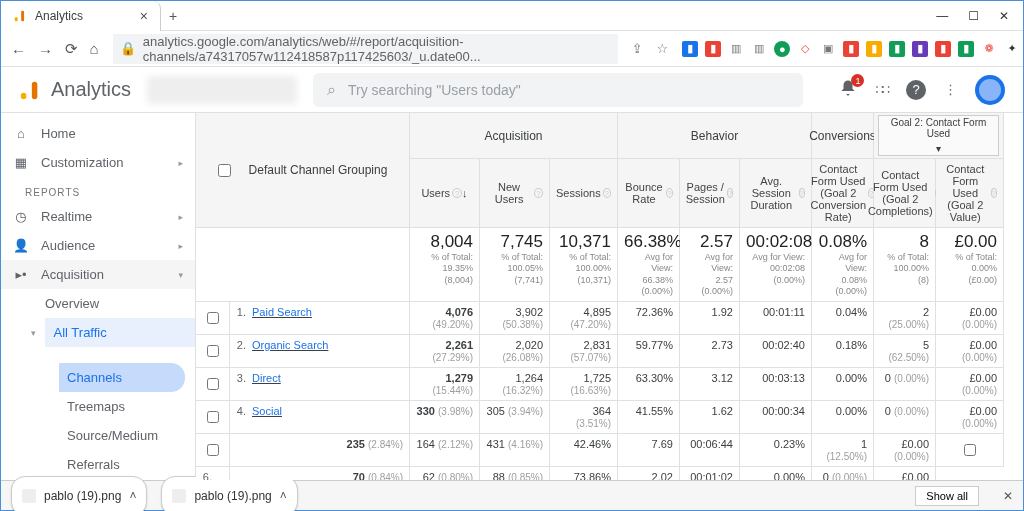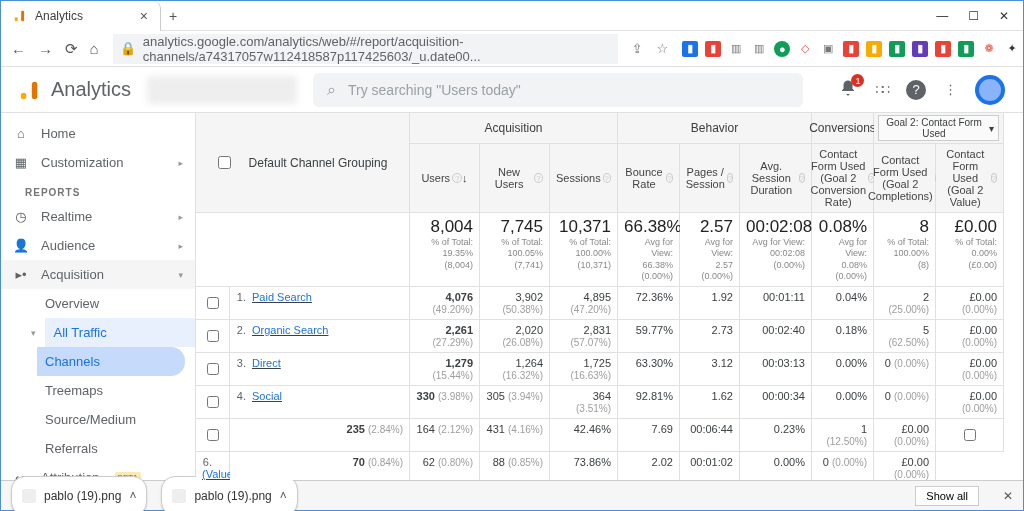--- a/index.html
+++ b/index.html
@@ -26,26 +26,26 @@
 .header-right { margin-left: auto; display: flex; gap: 18px; align-items: center; }
 .bell { position: relative; color: #5f6368; }
 .badge { position: absolute; top: -5px; right: -7px; background: #d93025; color: #fff; border-radius: 50%; width: 13px; height: 13px; font-size: 9px; display: flex; align-items: center; justify-content: center; }
 .avatar { width: 30px; height: 30px; border-radius: 50%; background: #1a73e8; display:flex; align-items:center; justify-content:center;}
 .avatar-inner{width:22px;height:22px;border-radius:50%;background:#8ab4f8;}
 .body { flex: 1; display: flex; overflow: hidden; }
 .sidebar { width: 195px; border-right: 1px solid #e0e0e0; padding-top: 6px; overflow-y: auto; font-size: 13px; color: #5f6368; display:flex; flex-direction:column;}
 .side-item { display: flex; align-items: center; padding: 7px 12px; gap: 12px; cursor: pointer; }
 .side-icon { width: 16px; color: #5f6368; display:flex; align-items:center; justify-content:center; font-size:13px;}
 .side-caret { font-size: 9px; color: #999; margin-left: auto; }
-.side-label { font-size: 10px; color: #757575; letter-spacing: 1px; padding: 10px 12px 4px 24px; font-weight: bold; }
+.side-label { font-size: 10px; color: #757575; letter-spacing: 1px; padding: 10px 12px 4px 24px; }
 .side-item.sel { background: #e8f0fe; color: #1a73e8; }
 .side-item.exp { background: #f5f5f5; }
 .sub { padding-left: 44px; }
 .sub .side-item { padding-left: 0; }
-.subsub { padding-left: 36px; }
+.subsub { padding-left: 58px; margin-top: 16px; }
 .subsub .side-item { padding-left: 8px; font-size: 13px; color: #5f6368; }
 .subsub .side-item.active { background: #c6dafc; color: #1a73e8; border-radius: 0 14px 14px 0; margin-right: 10px;}
 .beta { background: #fce8b2; color: #8a6d00; font-size: 8px; padding: 1px 3px; border-radius: 2px; vertical-align: super; margin-left: 3px;}
 .main { flex: 1; overflow: auto; position: relative; background:#fff;}
 .table { display: grid; grid-template-columns: 34px 180px 70px 70px 68px 62px 60px 72px 62px 62px 68px; font-size: 11px;}
 .table > div { border-right: 1px solid #e0e0e0; border-bottom: 1px solid #e0e0e0; padding: 4px 6px; }
 .th { background: #f5f5f5; font-weight: 400; text-align: center; display:flex; align-items:center; justify-content:center;}
 .th-group { font-weight: 500; text-align: left; padding: 6px 8px; font-size:12px;}
 .th-col { font-size: 11px; color: #444; padding: 8px 4px; position:relative;}
 .th-col .q { display:inline-block; width:10px; height:10px; border:1px solid #ccc; border-radius:50%; font-size:8px; line-height:9px; text-align:center; color:#ccc; margin-left:2px;}
@@ -53,21 +53,21 @@
 .td { background:#fff; text-align:right; padding: 8px 6px; }
 .td.name { text-align:left; padding-left:6px;text-decoration:underline;}
 .td.name a { color: #1a73e8; text-decoration: none; }
 .total-cell { text-align:right; padding: 6px 6px 10px 6px; background:#fff; vertical-align:top;}
 .total-big { font-size: 17px; color: #222; display:block; }
 .total-sub { font-size: 9px; color: #888; display:block; line-height: 1.25;}
 .pct { color: #9e9e9e; font-size: 10px; }
 .chk { display:flex; align-items:center; justify-content:center; }
 .chk input { width:12px; height:12px;}
 .summary-row { background:#fff;}
-.goal-select { font-size:10px; background:#fafafa; border:1px solid #ccc; padding: 1px 4px; display:flex; align-items:center; gap:4px;}
+.goal-select { font-size:10px; background:#fafafa; border:1px solid #ccc; padding: 1px 4px; display:flex; align-items:center; gap:4px;flex-direction:column;}
 .downloads { height: 30px; border-top: 1px solid #ccc; background:#f6f6f6; display:flex; align-items:center; padding: 0 10px; gap:14px; font-size:12px; color:#333;}
 .dl-item { display:flex; align-items:center; gap:8px; border:1px solid #ccc; background:#fff; padding: 12px 10px; border-radius: 14px; box-shadow: 0 1px 2px rgba(0,0,0,0.15);}
 .dl-item .caret { color:#555;}
 .dl-icon{width:14px;height:14px;background:#eee;border-radius:2px;}
 .showall { margin-left:auto; border:1px solid #ccc; padding:3px 10px; background:#fff; font-size:11px;}
 .idx { color:#5f6368; font-size:11px; padding-right:6px; display:inline-block; width:16px; text-align:right;}
 .span2 { grid-column: span 2;}
 .span3 { grid-column: span 3;}
 .name-th{display:flex;align-items:center;padding-left:14px;font-size:12px;font-weight:500;}
 .bicon{font-size:14px;}
@@ -358,21 +358,21 @@
           <div class="td">0.00%</div>
           <div class="td">0 <span class="pct">(0.00%)</span></div>
           <div class="td">£0.00 <span class="pct">(0.00%)</span></div>
           <div class="td chk">
             <input type="checkbox" style="">
           </div>
           <div class="td name"><span class="idx">4.</span><a href="#">Social</a></div>
           <div class="td"><b>330</b> <span class="pct">(3.98%)</span></div>
           <div class="td">305 <span class="pct">(3.94%)</span></div>
           <div class="td">364 <span class="pct">(3.51%)</span></div>
-          <div class="td">92.81%</div>
+          <div class="td">41.55%</div>
           <div class="td">1.62</div>
           <div class="td">00:00:34</div>
           <div class="td">0.00%</div>
           <div class="td">0 <span class="pct">(0.00%)</span></div>
           <div class="td">£0.00 <span class="pct">(0.00%)</span></div>
           <div class="td chk">
             <input type="checkbox" style="">
           </div>
           <div class="td"><b>235</b> <span class="pct">(2.84%)</span></div>
           <div class="td">164 <span class="pct">(2.12%)</span></div>

